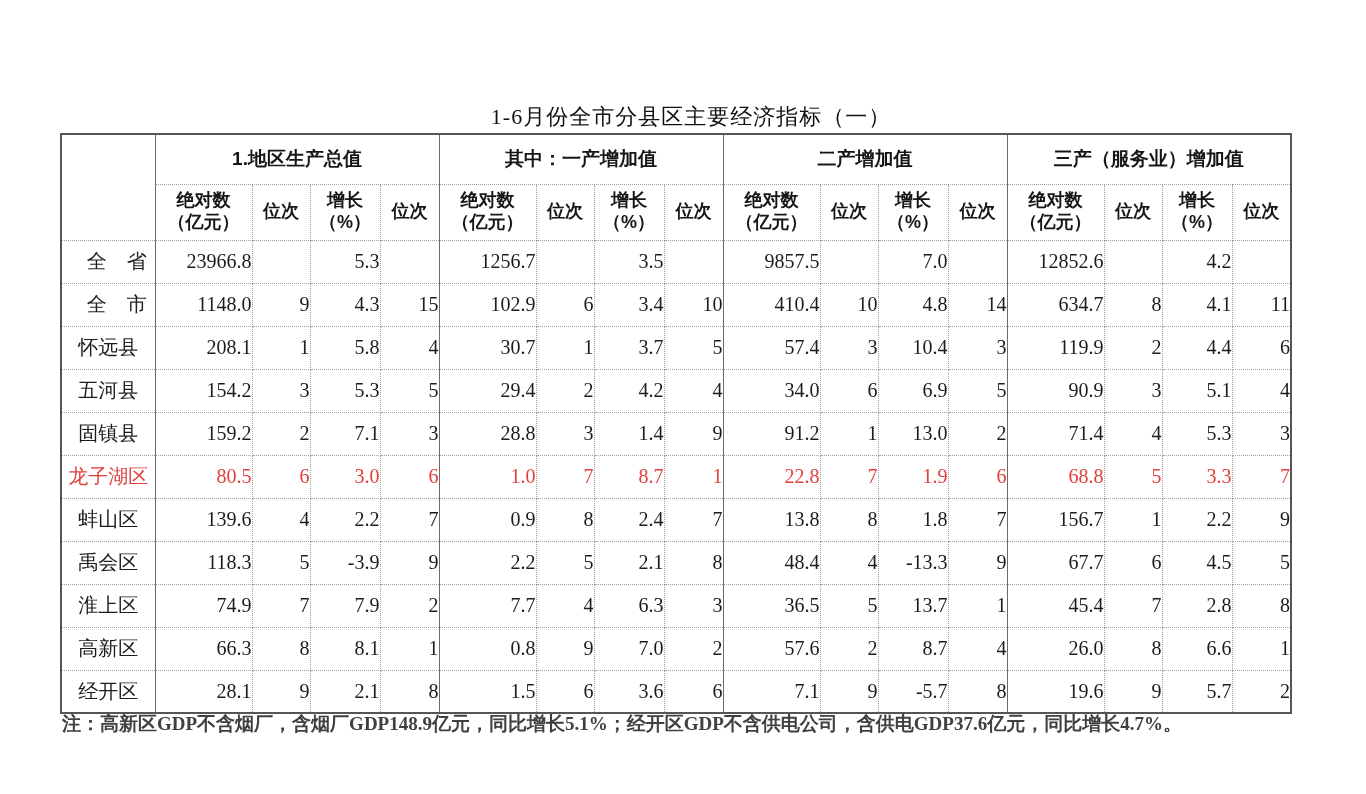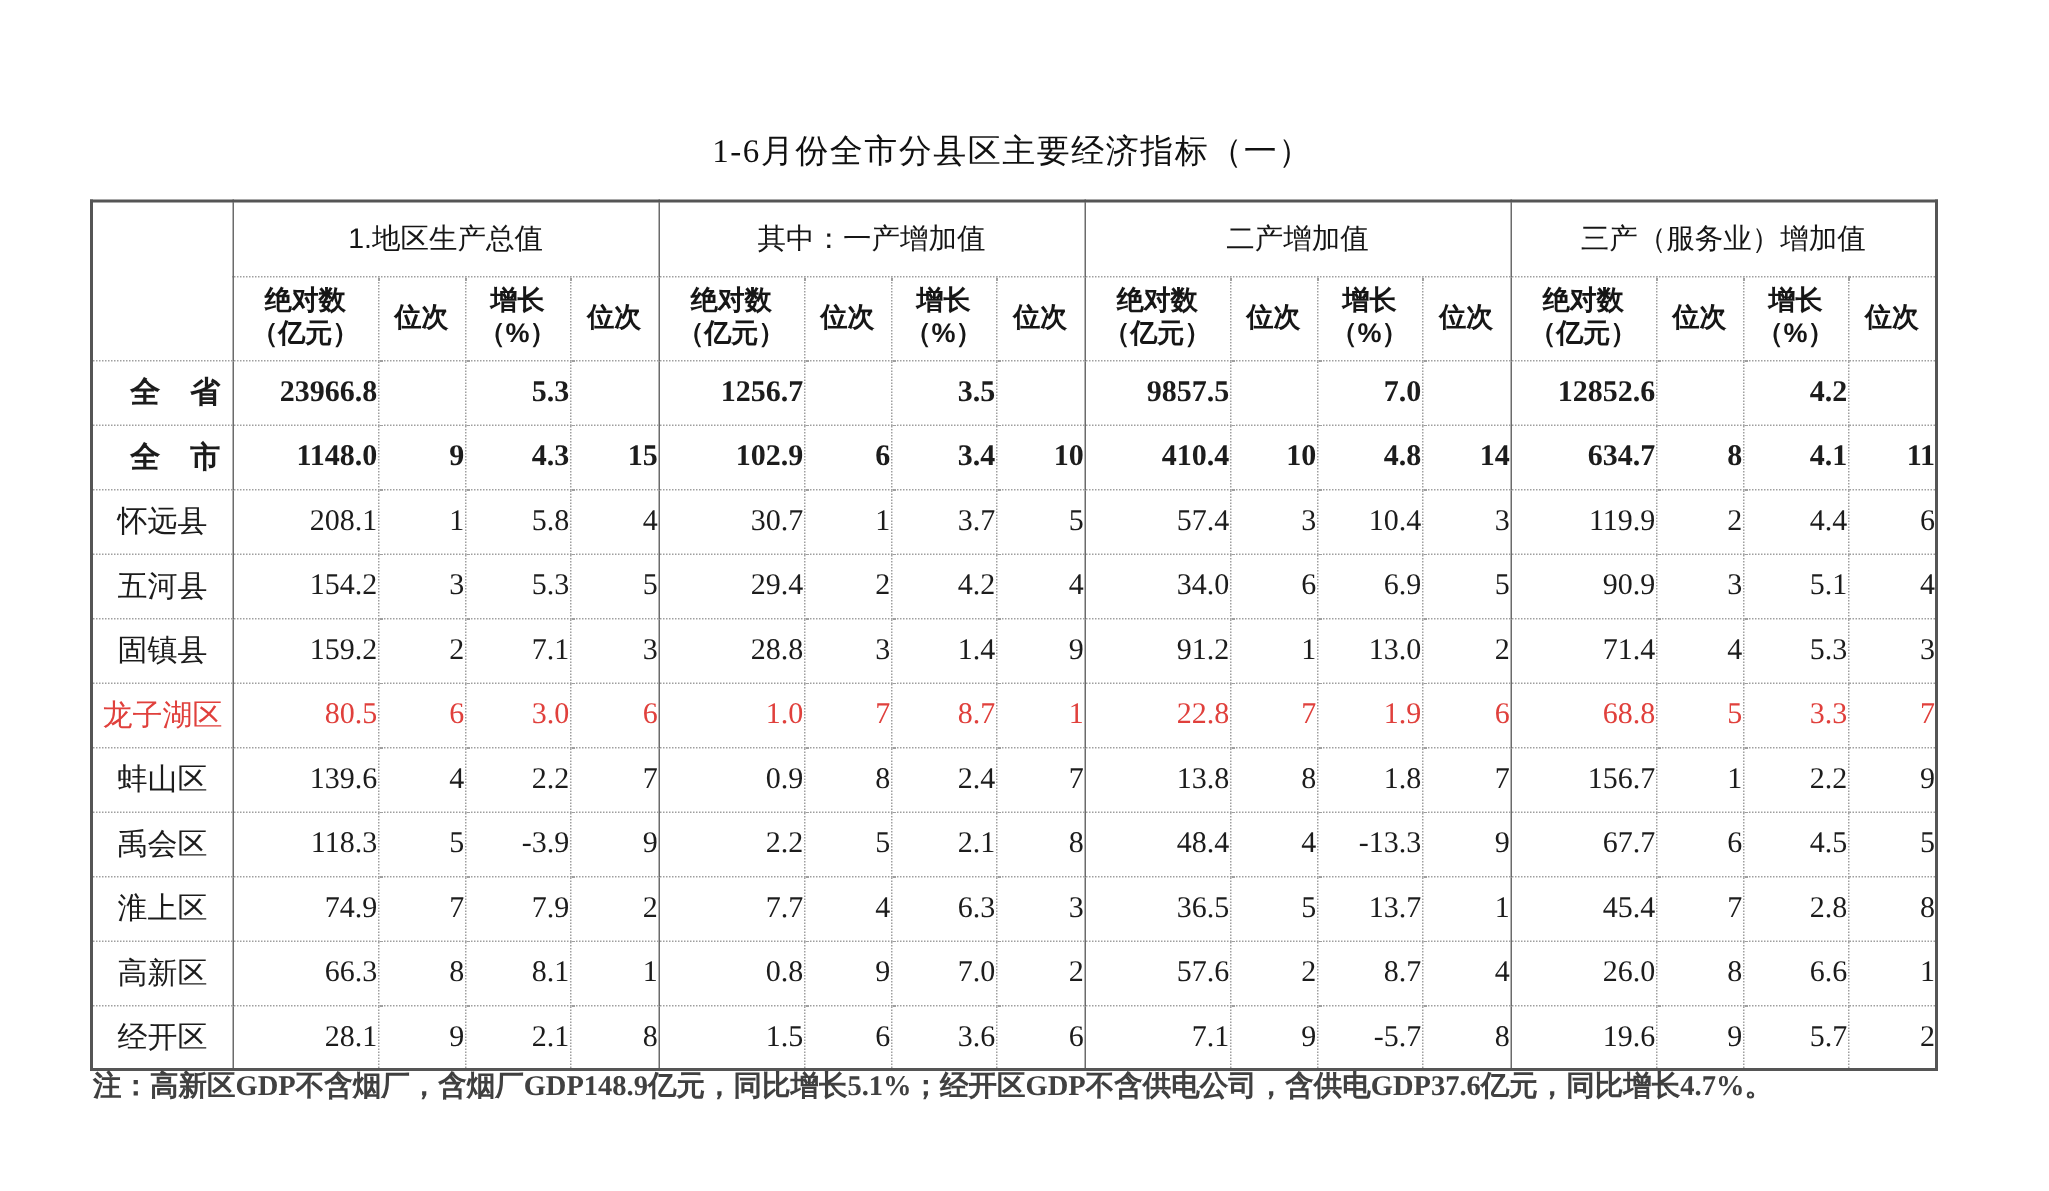--- a/index.html
+++ b/index.html
@@ -11,56 +11,56 @@
   }
   *{box-sizing:border-box;}
   html,body{margin:0;padding:0;}
   body{
     width:1366px;height:794px;background:#fff;color:var(--ink);
     font-family:"Liberation Serif","DejaVu Serif",serif;
     position:relative;overflow:hidden;
   }
   .title{
     position:absolute;top:86px;left:60px;width:1230px;
-    margin:0;text-align:center;
+    margin:16px;text-align:center;
     font-size:22px;font-weight:400;letter-spacing:1px;color:#111;
   }
   table.stats{
     position:absolute;left:60px;top:133px;width:1230px;
     border-collapse:collapse;table-layout:fixed;
     border:2px solid var(--outer);
   }
   table.stats th,table.stats td{
     border:1px dotted var(--dotted);
     padding:0;vertical-align:middle;
   }
   
   table.stats .gs{border-left:1px solid var(--solid);}
   table.stats .corner{border-right:1px solid var(--solid);}
   
   tr.grp-row th{
     height:50px;border-bottom:1px dotted var(--dotted);
     font-family:"Liberation Sans","DejaVu Sans",sans-serif;
-    font-size:19px;font-weight:400;text-align:center;color:#161616;
+    font-size:19px;font-weight:700;text-align:center;color:#161616;
   }
   
   th.sub{
     height:56px;border-bottom:2px solid var(--outer);
     font-family:"Liberation Sans","DejaVu Sans",sans-serif;
     font-size:18px;font-weight:700;text-align:center;line-height:1.2;color:#161616;
   }
   th.sub span{display:block;}
   
   tbody th,tbody td{height:43px;font-size:20px;}
   th.rowlabel{
     font-weight:400;text-align:center;
     border-right:1px solid var(--solid);
   }
   td.num{text-align:right;padding-right:9px;font-variant-numeric:tabular-nums;}
-  tr.row-bold th,tr.row-bold td{font-weight:700;padding-left:17px;}
+  tr.row-bold th,tr.row-bold td{font-weight:400;padding-left:17px;}
   tr.row-red th,tr.row-red td{color:var(--red);}
   .note{
     position:absolute;left:62px;top:711px;margin:0;
     font-size:19px;font-weight:700;white-space:nowrap;color:#404040;
   }
 </style>
 </head>
 <body>
 
 <h1 class="title">1-6月份全市分县区主要经济指标（一）</h1>

